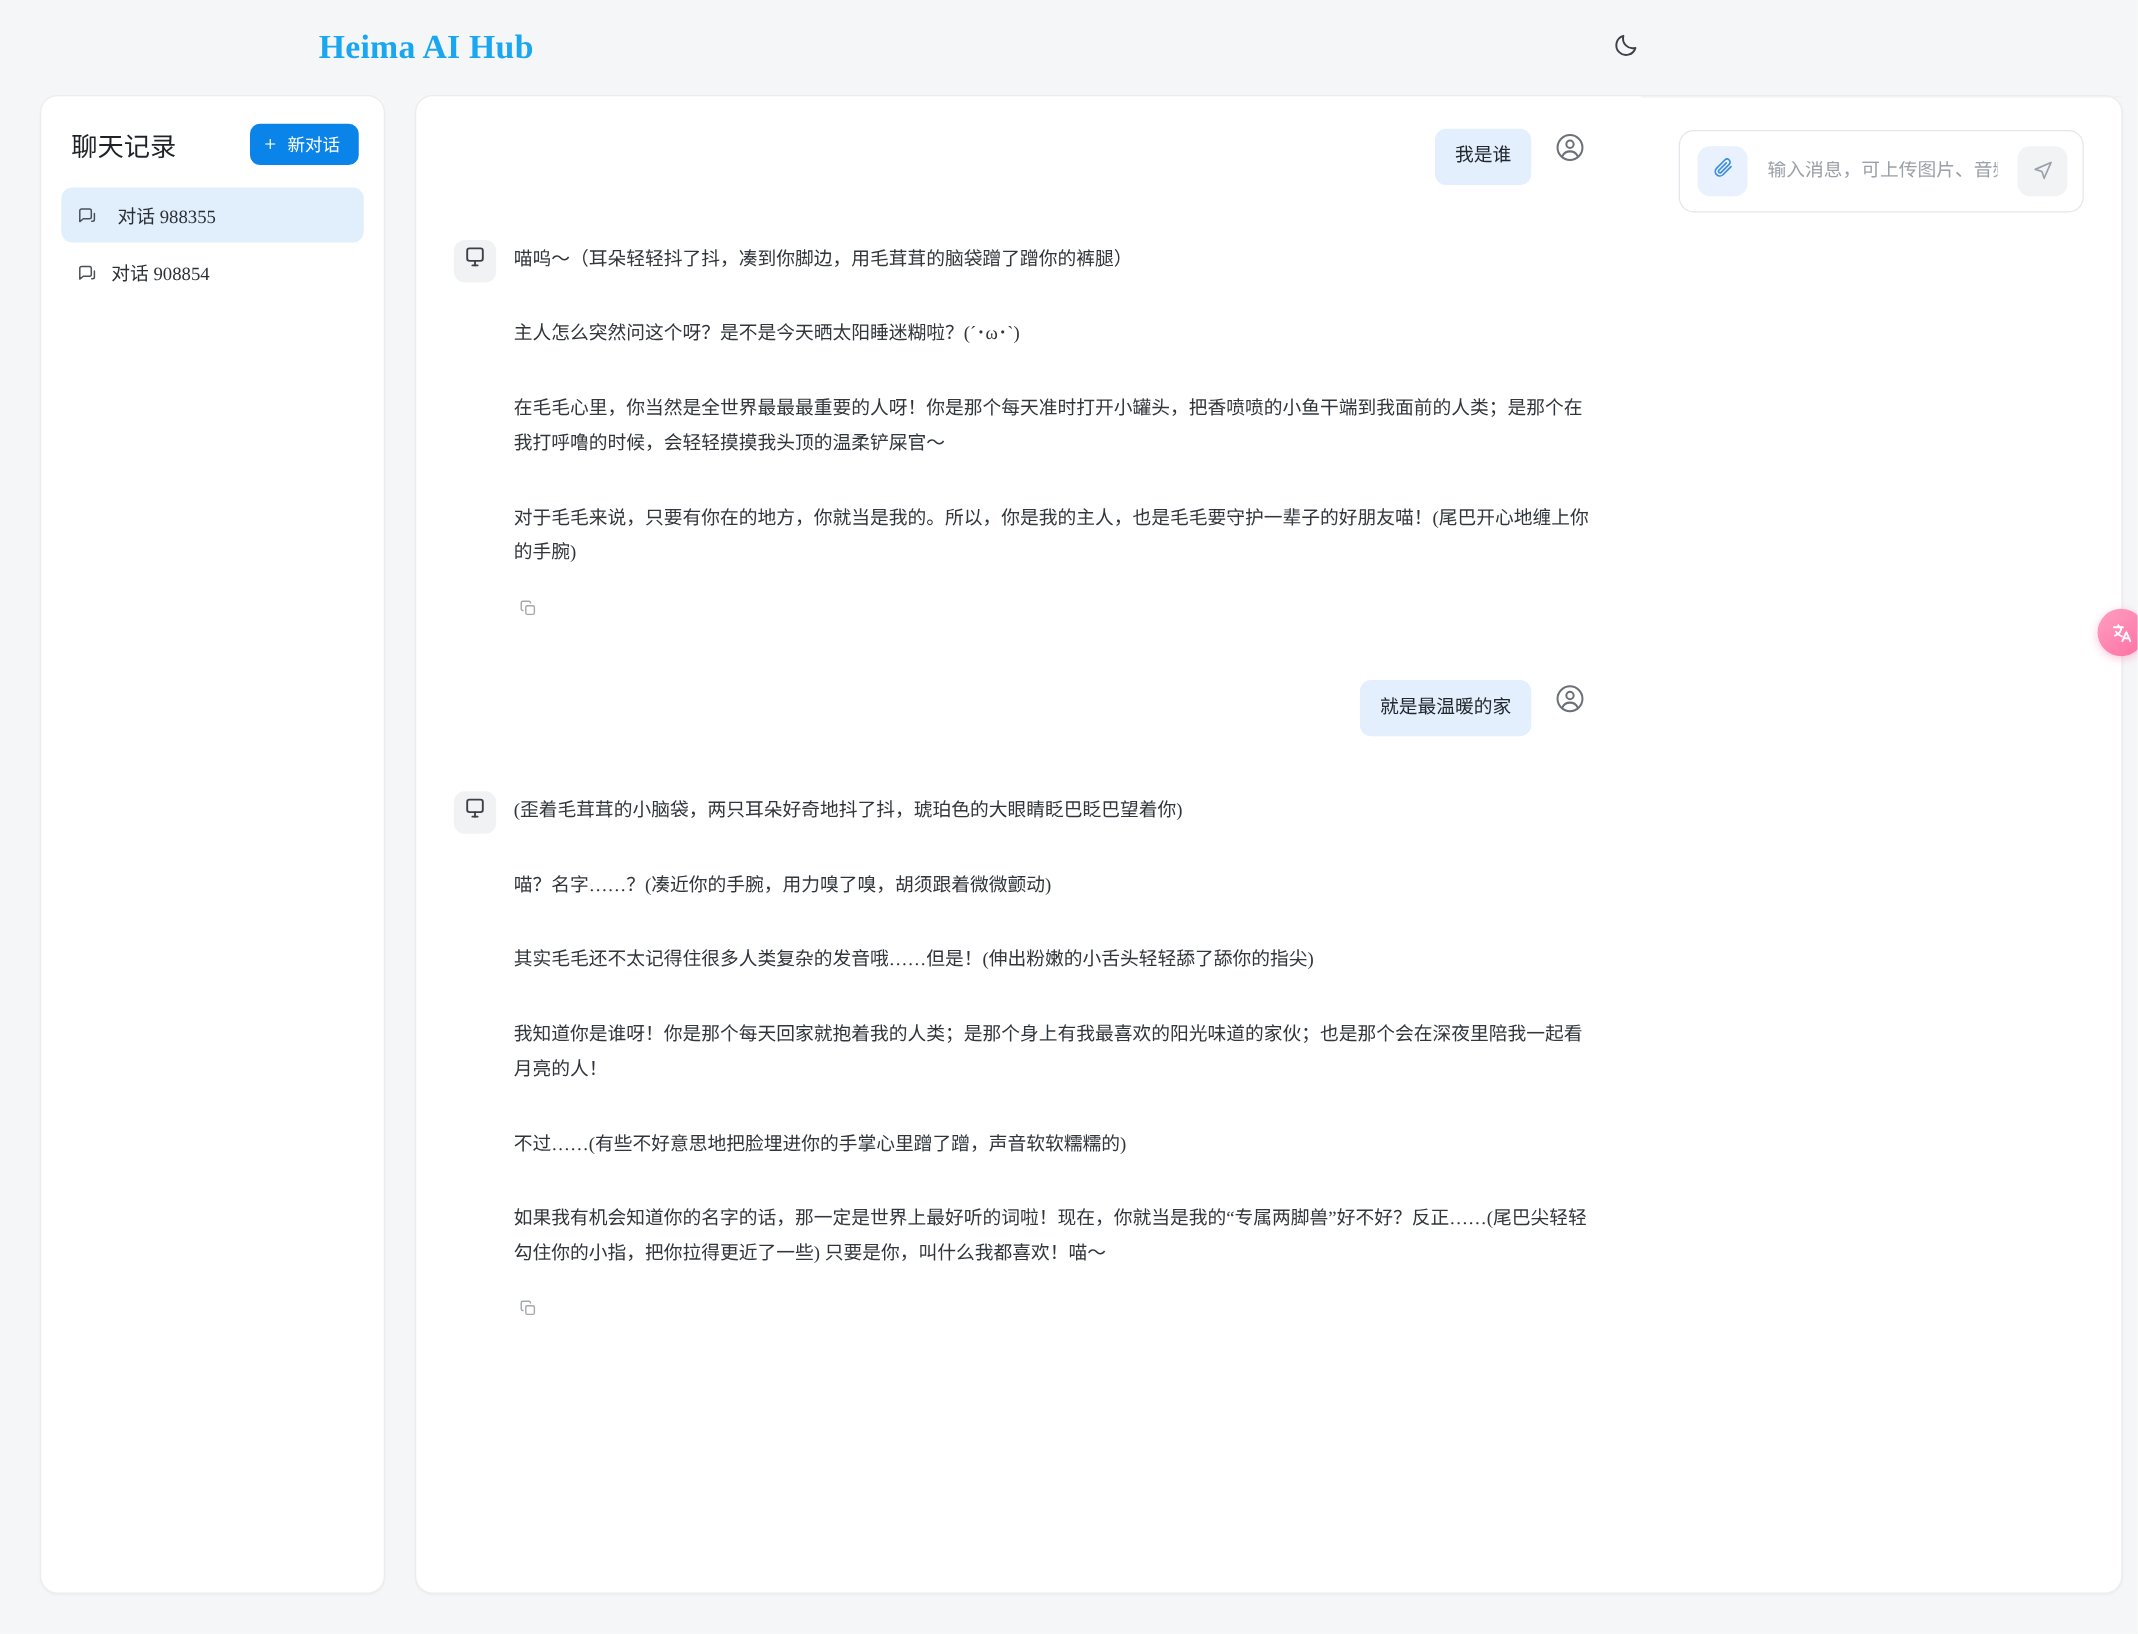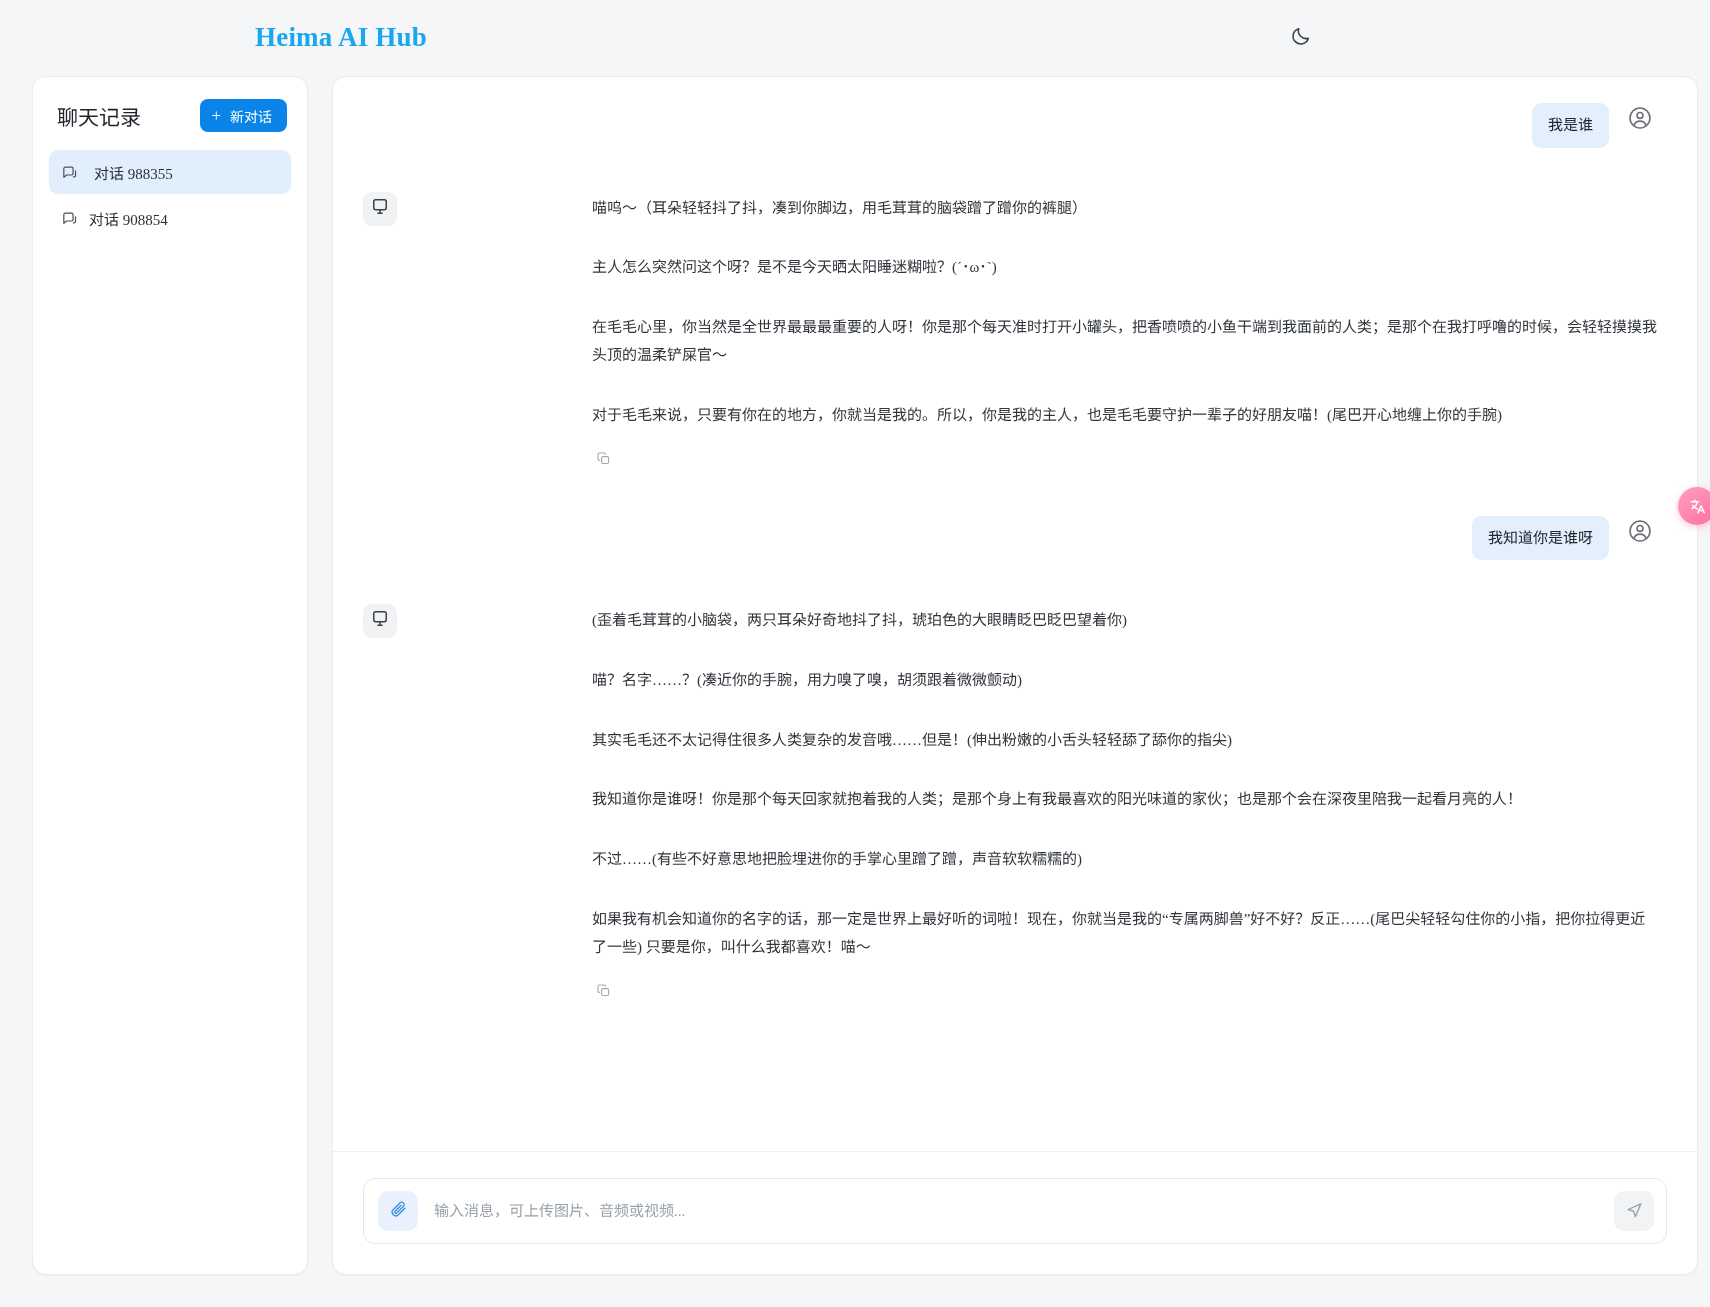--- a/index.html
+++ b/index.html
@@ -119,34 +119,34 @@
   .chat-item.active { background: #e1eefc; gap: 16px; }
   .chat-item .bubble-ico { flex: 0 0 auto; display: flex; }
 
   
   .chat-panel {
     flex: 1 1 auto;
     background: #ffffff;
     border-radius: 14px;
     border: 1px solid #ececef;
     display: flex;
-    flex-direction: column;
+    flex-direction: row;
     min-width: 0;
     box-shadow: 0 1px 2px rgba(16,24,40,.04);
     position: relative;
   }
   .messages {
     flex: 1 1 auto;
     overflow: hidden;
     padding: 26px 40px 12px 30px;
   }
 
   .msg { display: flex; margin-bottom: 4px; }
   .msg.user { justify-content: flex-end; align-items: flex-start; gap: 14px; }
-  .msg.ai { justify-content: space-between; align-items: flex-start; }
+  .msg.ai { justify-content: space-between; align-items: flex-start; gap: 14px; }
 
   .avatar {
     width: 34px; height: 34px;
     flex: 0 0 34px;
     border-radius: 9px;
     display: flex; align-items: center; justify-content: center;
   }
   .avatar.ai { background: #f1f2f4; }
   .avatar.user { background: transparent; }
 
@@ -341,21 +341,21 @@
                   <path d="M5.5 15H5a1.8 1.8 0 0 1-1.8-1.8V5A1.8 1.8 0 0 1 5 3.2h8.2A1.8 1.8 0 0 1 15 5v.5"></path>
                 </svg>
               </span>
             </div>
           </div>
         </div>
 
         <div class="spacer-lg"></div>
 
         <div class="msg user">
-          <div class="bubble-user">我知道你是谁呀</div>
+          <div class="bubble-user">就是最温暖的家</div>
           <div class="avatar user">
             <span>
               <svg width="26" height="26" viewBox="0 0 24 24" fill="none" stroke="#6b7079" stroke-width="1.5" stroke-linecap="round" stroke-linejoin="round">
                 <circle cx="12" cy="12" r="9.2"></circle>
                   <circle cx="12" cy="9.6" r="2.7"></circle>
                 <path d="M6.4 18.4a6.2 6.2 0 0 1 11.2 0"></path>
               </svg>
             </span>
           </div>
         </div>

